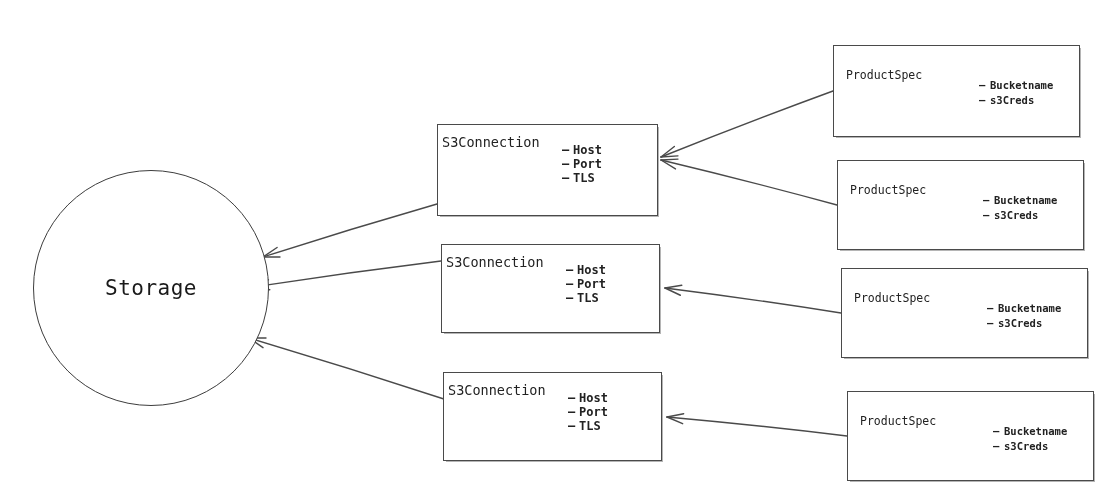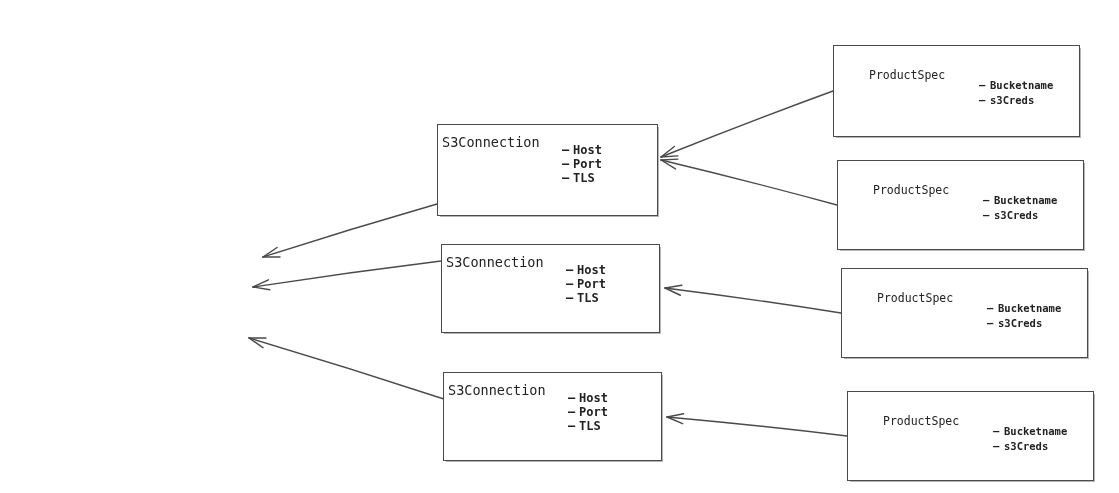--- a/index.html
+++ b/index.html
@@ -39,21 +39,21 @@
     color: #222222;
     letter-spacing: 0px;
     white-space: nowrap;
   }
   .s3-box .node-title {
     left: 4px;
     top: 9px;
     font-size: 13.5px;
   }
   .ps-box .node-title {
-    left: 35px;
+    left: 12px;
     top: 22px;
     font-size: 11.5px;
   }
   .attr-list {
     position: absolute;
     font-family: "DejaVu Sans Mono", monospace;
     color: #222222;
     white-space: nowrap;
   }
   .s3-box .attr-list {
@@ -109,20 +109,23 @@
       <path d="M 263 257 L 277.0721417701452 247.46192755317225" stroke="#4a4a4a" stroke-width="1.4" fill="none" stroke-linecap="round"></path>
       <path d="M 263 257 L 279.9998405987568 257.07361804710473" stroke="#4a4a4a" stroke-width="1.4" fill="none" stroke-linecap="round"></path>
       <path d="M 441 261 Q 346.8082084233238 272.6131993686488 253 287" stroke="#4a4a4a" stroke-width="1.4" fill="none" stroke-linecap="round"></path>
       <path d="M 253 287 L 268.3993645130344 279.7986409203057" stroke="#4a4a4a" stroke-width="1.4" fill="none" stroke-linecap="round"></path>
       <path d="M 253 287 L 269.77583718214794 289.75159714312656" stroke="#4a4a4a" stroke-width="1.4" fill="none" stroke-linecap="round"></path>
       <path d="M 447 400 Q 348.4183533352343 367.663968381026 249 338" stroke="#4a4a4a" stroke-width="1.4" fill="none" stroke-linecap="round"></path>
       <path d="M 249 338 L 265.99989824671053 338.05881837712445" stroke="#4a4a4a" stroke-width="1.4" fill="none" stroke-linecap="round"></path>
       <path d="M 249 338 L 262.9974101189102 347.6474094949386" stroke="#4a4a4a" stroke-width="1.4" fill="none" stroke-linecap="round"></path>
     </svg>
 
+  <div class="circle-node" id="storage-node" style="left: 33px; top: 170px; width: 236px; height: 236px;">
+    <span class="circle-label">Storage</span>
+  </div>
 
   <div class="node-box s3-box" id="conn-0" style="left: 437px; top: 124px; width: 221px; height: 92px;">
     <div class="node-title">S3Connection</div>
     <div class="attr-list">
         <div class="attr-row"><span class="attr-dash">–</span><span>Host</span></div>
         <div class="attr-row"><span class="attr-dash">–</span><span>Port</span></div>
         <div class="attr-row"><span class="attr-dash">–</span><span>TLS</span></div>
       </div>
   </div>
   <div class="node-box s3-box" id="conn-1" style="left: 441px; top: 244px; width: 219px; height: 89px;">

